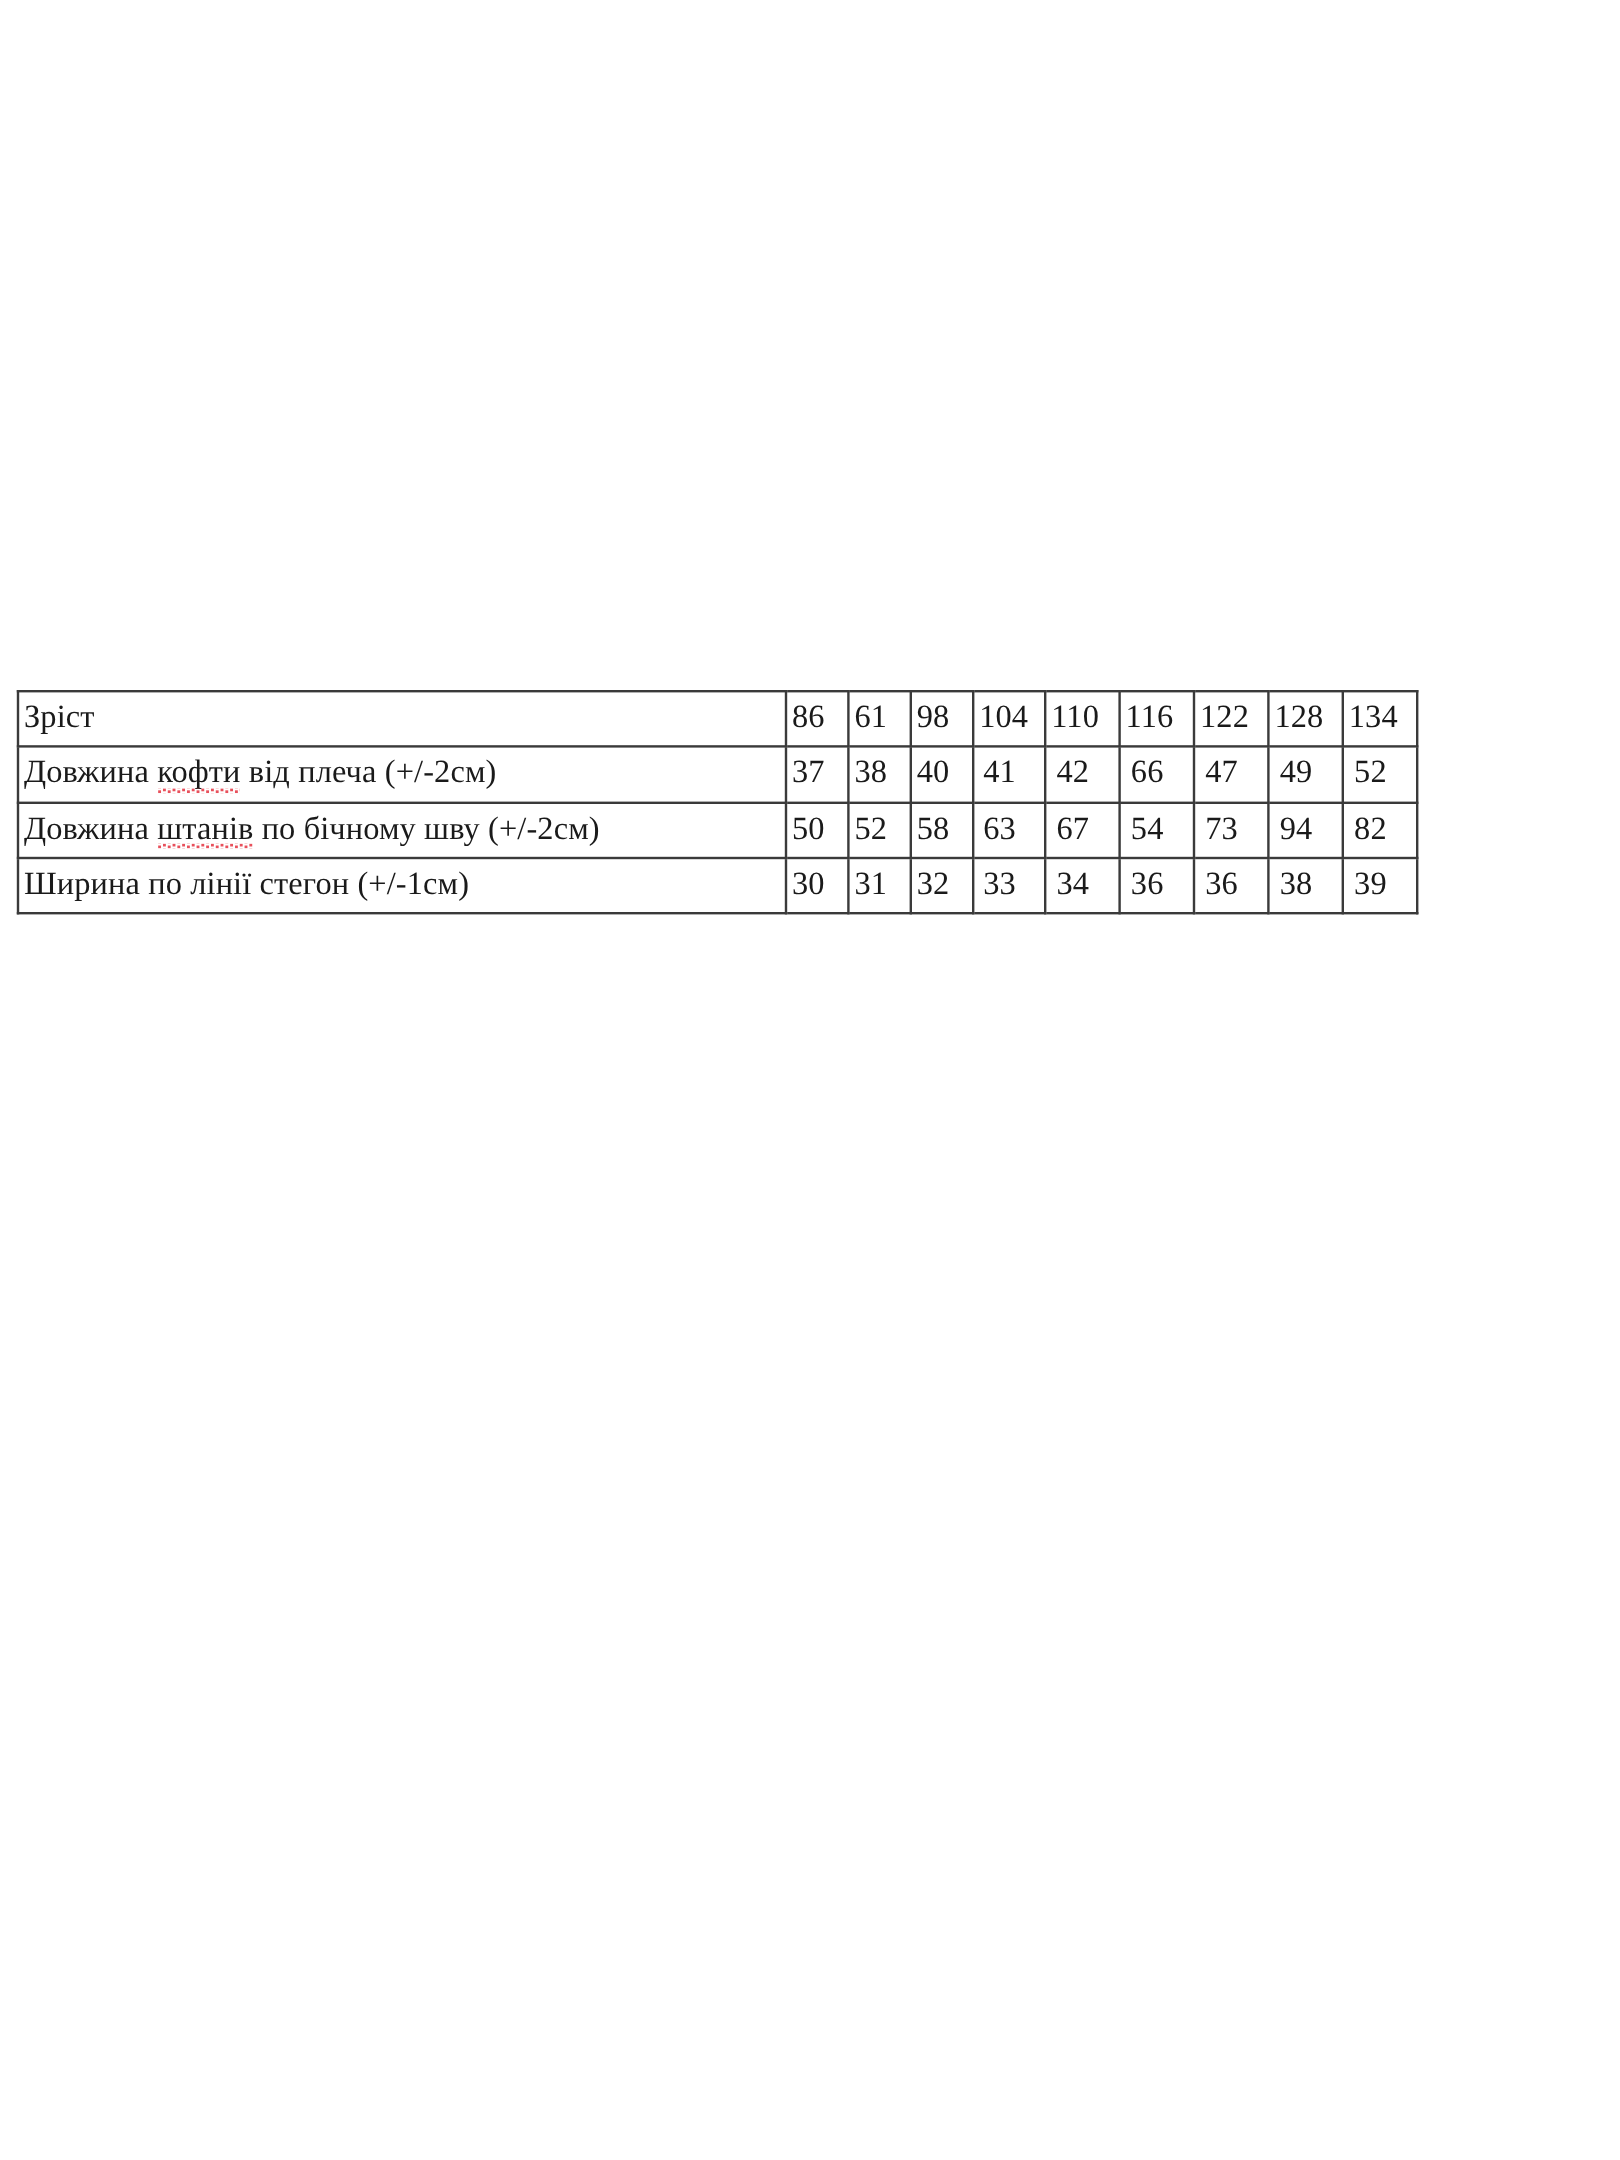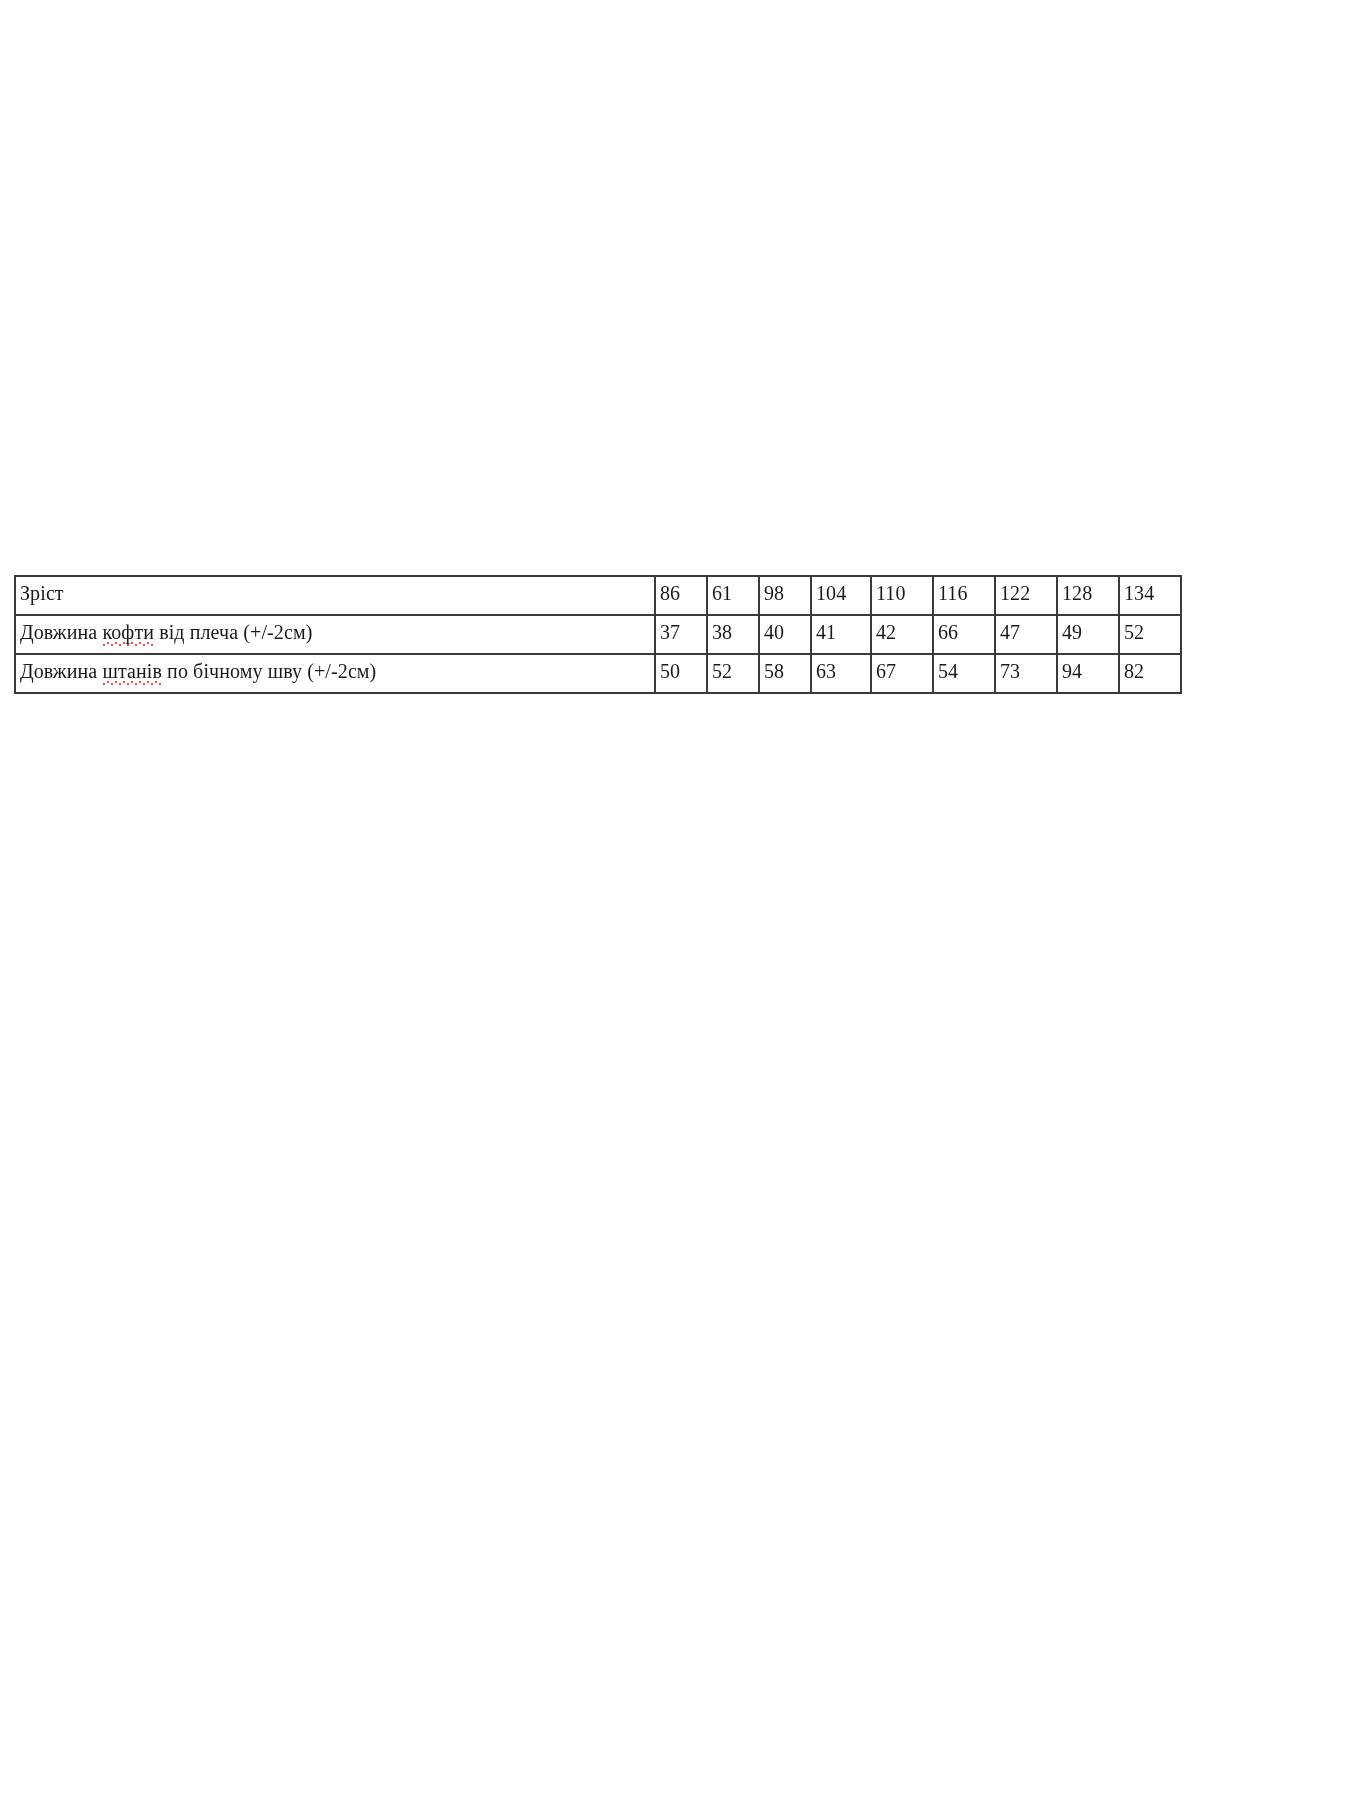--- a/index.html
+++ b/index.html
@@ -32,39 +32,39 @@
 
   table.size-table,
   table.size-table td,
   table.size-table th {
     border: 2px solid #3a3a3a;
   }
 
   table.size-table td,
   table.size-table th {
     padding: 6px 20px 10px 4px;
-    font-size: 20px;
+    font-size: 27px;
     line-height: 1.05;
     font-weight: 400;
     letter-spacing: 0.1px;
     vertical-align: middle;
     white-space: nowrap;
     overflow: hidden;
   }
 
   td.row-label,
   th.row-label {
     text-align: left;
     padding-left: 8px;
     width: 640px;
   }
 
   td.val,
   th.val {
-    text-align: left;
+    text-align: center;
     padding-left: 2px;
     padding-right: 2px;
   }
 
   tr.header-row th {
     font-weight: 400;
   }
 
   
   .squiggle {
@@ -134,15 +134,27 @@
         <td class="val">50</td>
         <td class="val">52</td>
         <td class="val">58</td>
         <td class="val">63</td>
         <td class="val">67</td>
         <td class="val">54</td>
         <td class="val">73</td>
         <td class="val">94</td>
         <td class="val">82</td>
       </tr>
+      <tr>
+        <td class="row-label"><span>Ширина по лінії стегон (+/-1см)</span><span></span></td>
+        <td class="val">30</td>
+        <td class="val">31</td>
+        <td class="val">32</td>
+        <td class="val">33</td>
+        <td class="val">34</td>
+        <td class="val">36</td>
+        <td class="val">36</td>
+        <td class="val">38</td>
+        <td class="val">39</td>
+      </tr>
     </tbody>
   </table>
 </div>
 
 </body></html>

